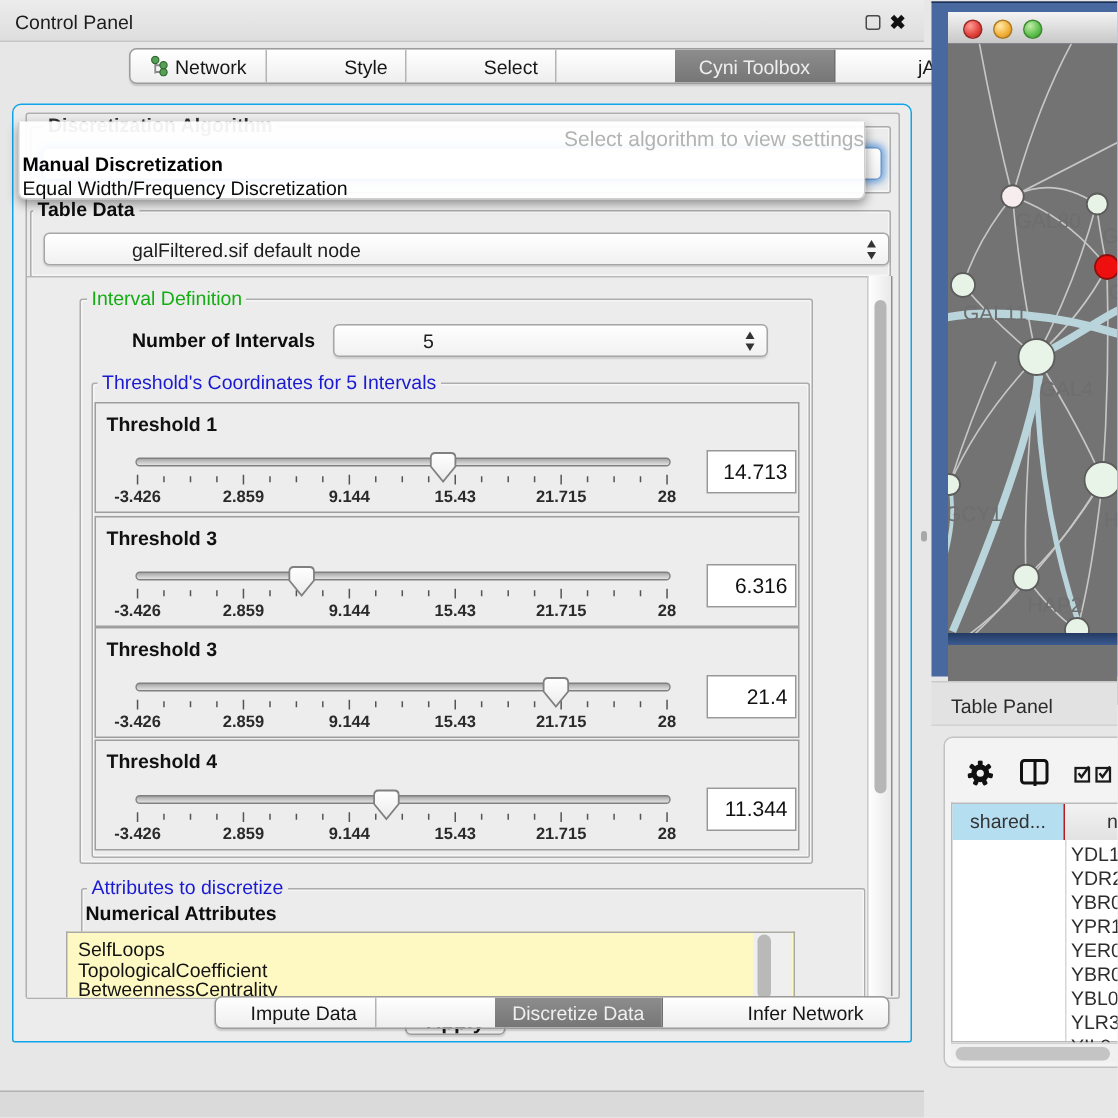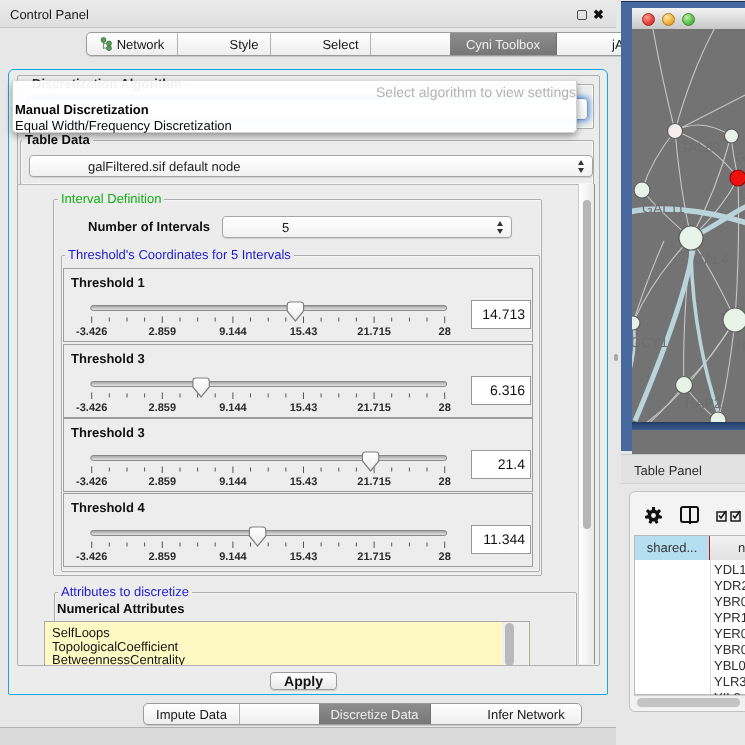--- a/index.html
+++ b/index.html
@@ -324,21 +324,21 @@
   <div class="abs" style="left:261px;top:602px;width:65px;height:16px;border:1px solid #9b9b9b;border-radius:4px;
        background:linear-gradient(#ffffff,#e9e9e9);text-align:center;font-size:14px;font-weight:600;color:#141414;line-height:16px;box-shadow:0 1px 1px rgba(0,0,0,0.12);">Apply</div>
 </div>
 
 <div id="popup" class="abs">
   <div class="hint">Select algorithm to view settings</div>
   <div class="it1">Manual Discretization</div>
   <div class="it2">Equal Width/Frequency Discretization</div>
 </div>
 
-<div class="seg" style="left:143px;top:703px;height:20px;">
+<div class="seg" style="left:143px;top:664px;height:20px;padding-left:11px;">
   <div class="s" style="width:96px;">Impute Data</div>
   <div class="s sel" style="width:112px;">Discretize Data</div>
   <div class="s" style="width:110px;">Infer Network</div>
 </div>
 <div class="abs" style="left:0;top:727px;width:616px;height:1px;background:#b2b2b2;"></div>
 <div class="abs" style="left:0;top:728px;width:616px;height:17px;background:#dadada;"></div>
 <div class="abs" style="left:614px;top:354px;width:4px;height:7px;background:#a8a8a8;border-radius:2px;"></div>
 
 <div id="netwin" class="abs">
   <div id="nettitle">

